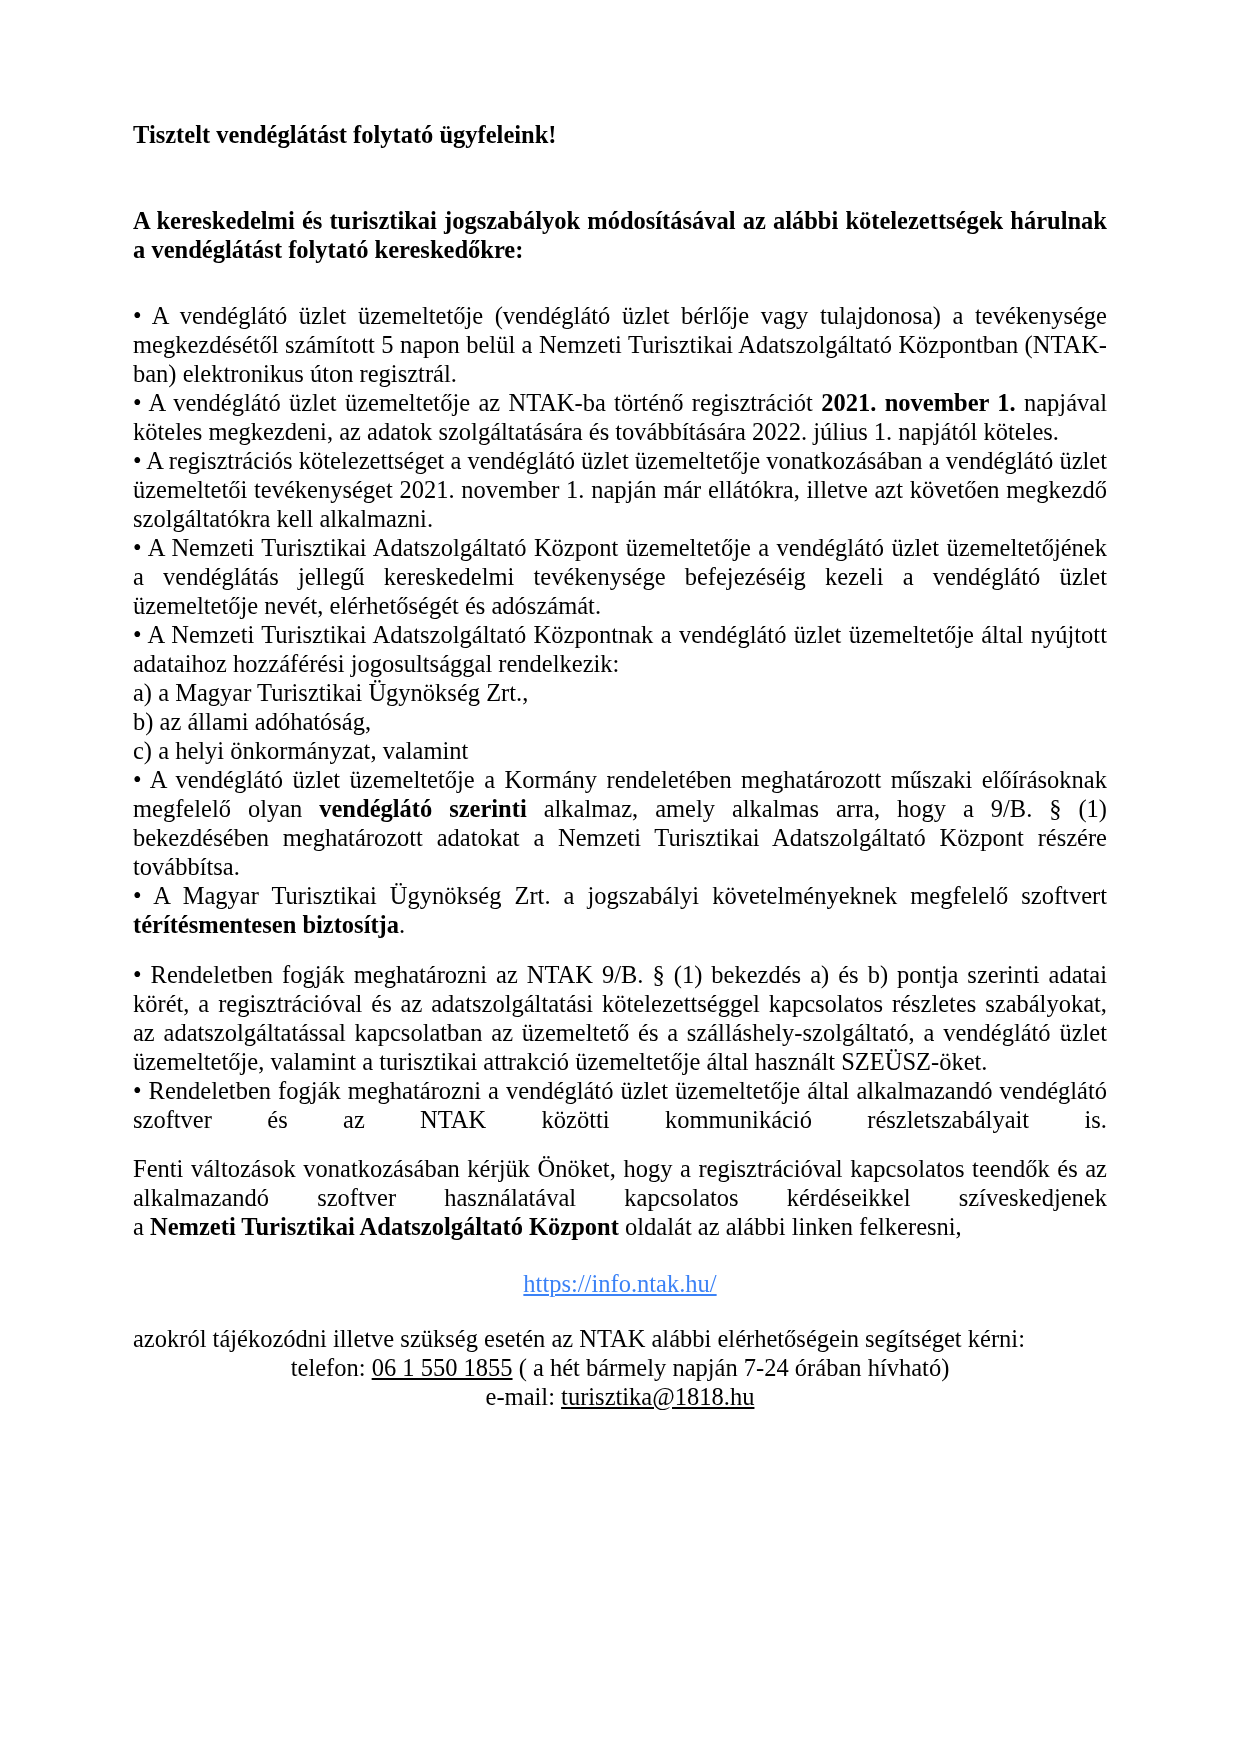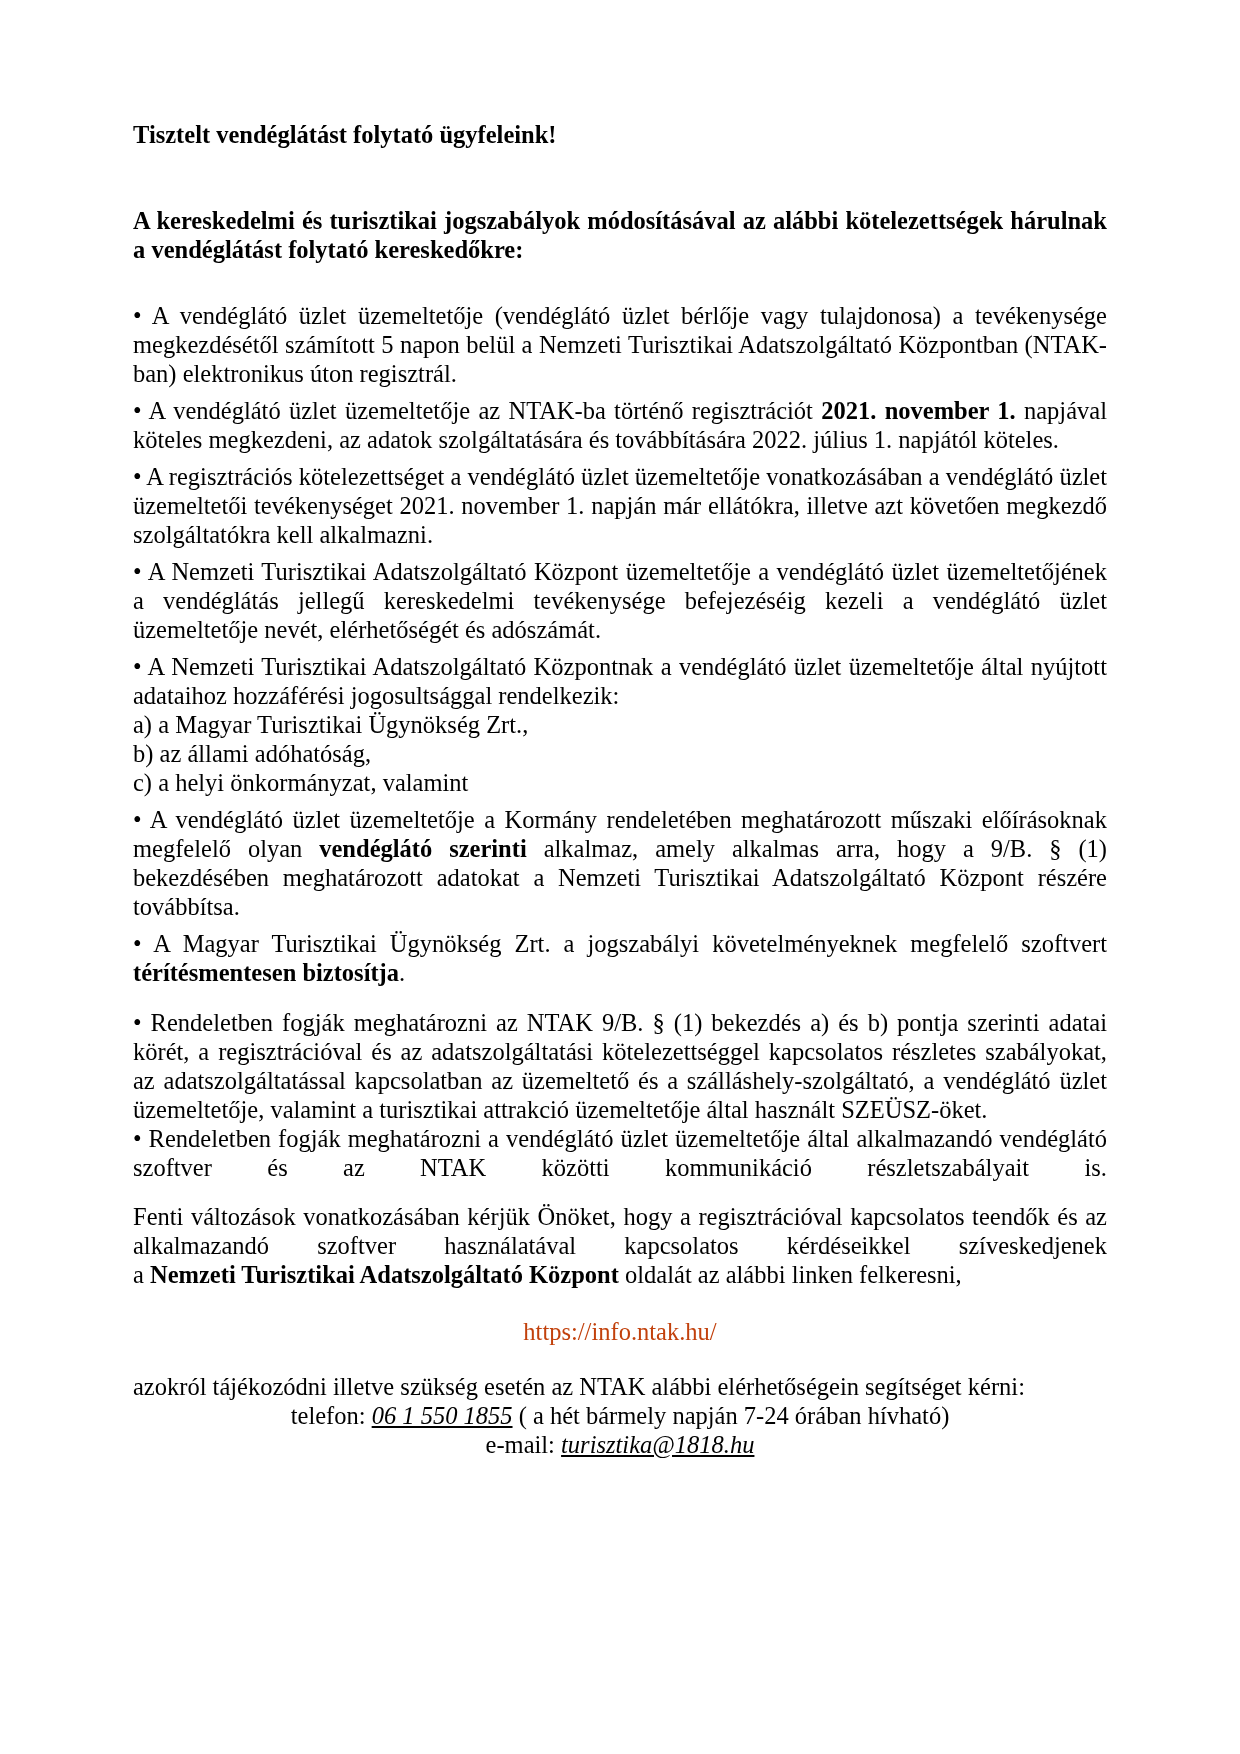--- a/index.html
+++ b/index.html
@@ -24,35 +24,36 @@
   p { margin: 0; }
   .title {
     font-weight: bold;
     margin-bottom: 57px;
   }
   .intro {
     font-weight: bold;
     text-align: justify;
     margin-bottom: 37px;
   }
-  .j { text-align: justify; margin-top: 8px; }
+  .j { text-align: justify; }
   .j-all { text-align: justify; text-align-last: justify; }
   .decree-block { margin-top: 21px; }
   .closing-block { margin-top: 20px; }
   .link-row {
     margin-top: 28px;
     text-align: center;
   }
   a.doc-link {
-    color: #c2410c;
+    color: #3b82f6;
+    text-decoration: underline;
     cursor: pointer;
   }
   .contact-block { margin-top: 26px; }
   .center { text-align: center; }
-  .u { text-decoration: underline; font-style: italic; }
+  .u { text-decoration: underline; }
   b { font-weight: bold; }
 </style>
 </head>
 <body>
 
 <div class="page">
 
   <p class="title">Tisztelt vendéglátást folytató ügyfeleink!</p>
 
   <p class="intro">A kereskedelmi és turisztikai jogszabályok módosításával az alábbi kötelezettségek hárulnak a vendéglátást folytató kereskedőkre:</p>

